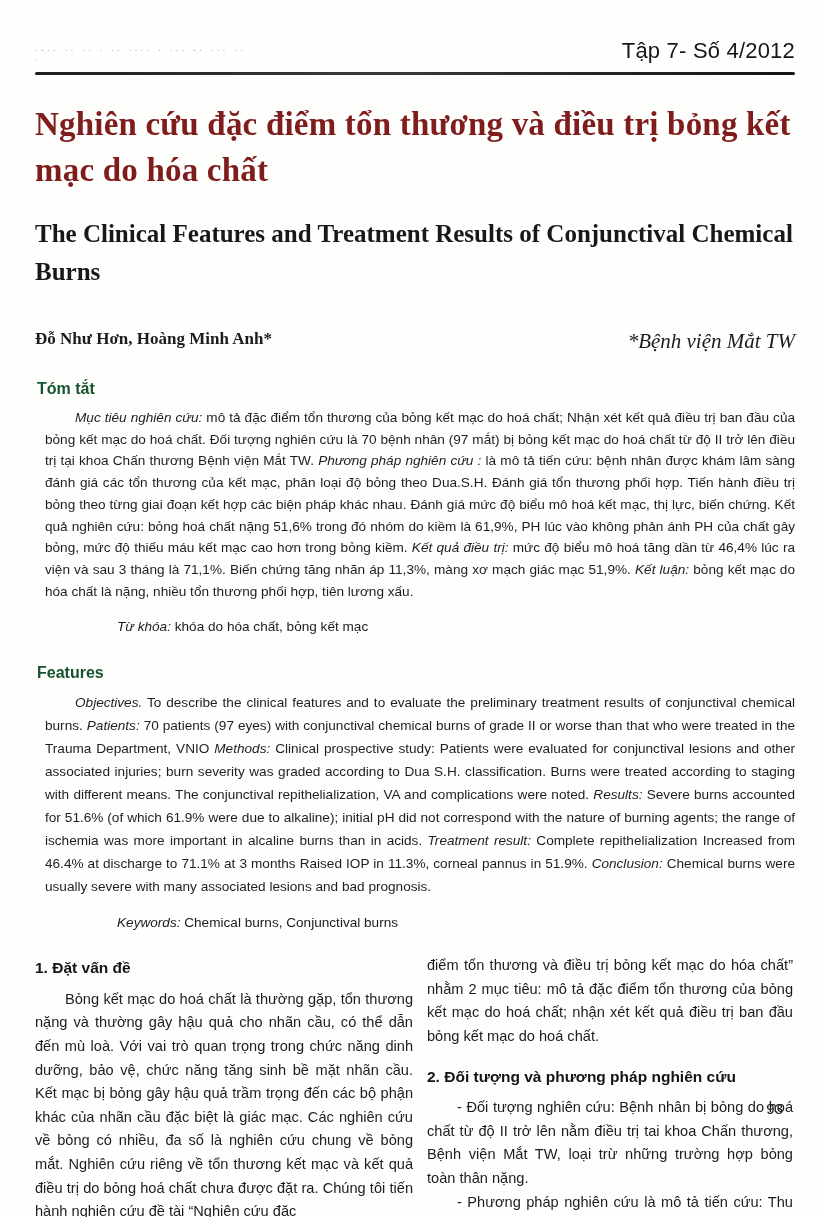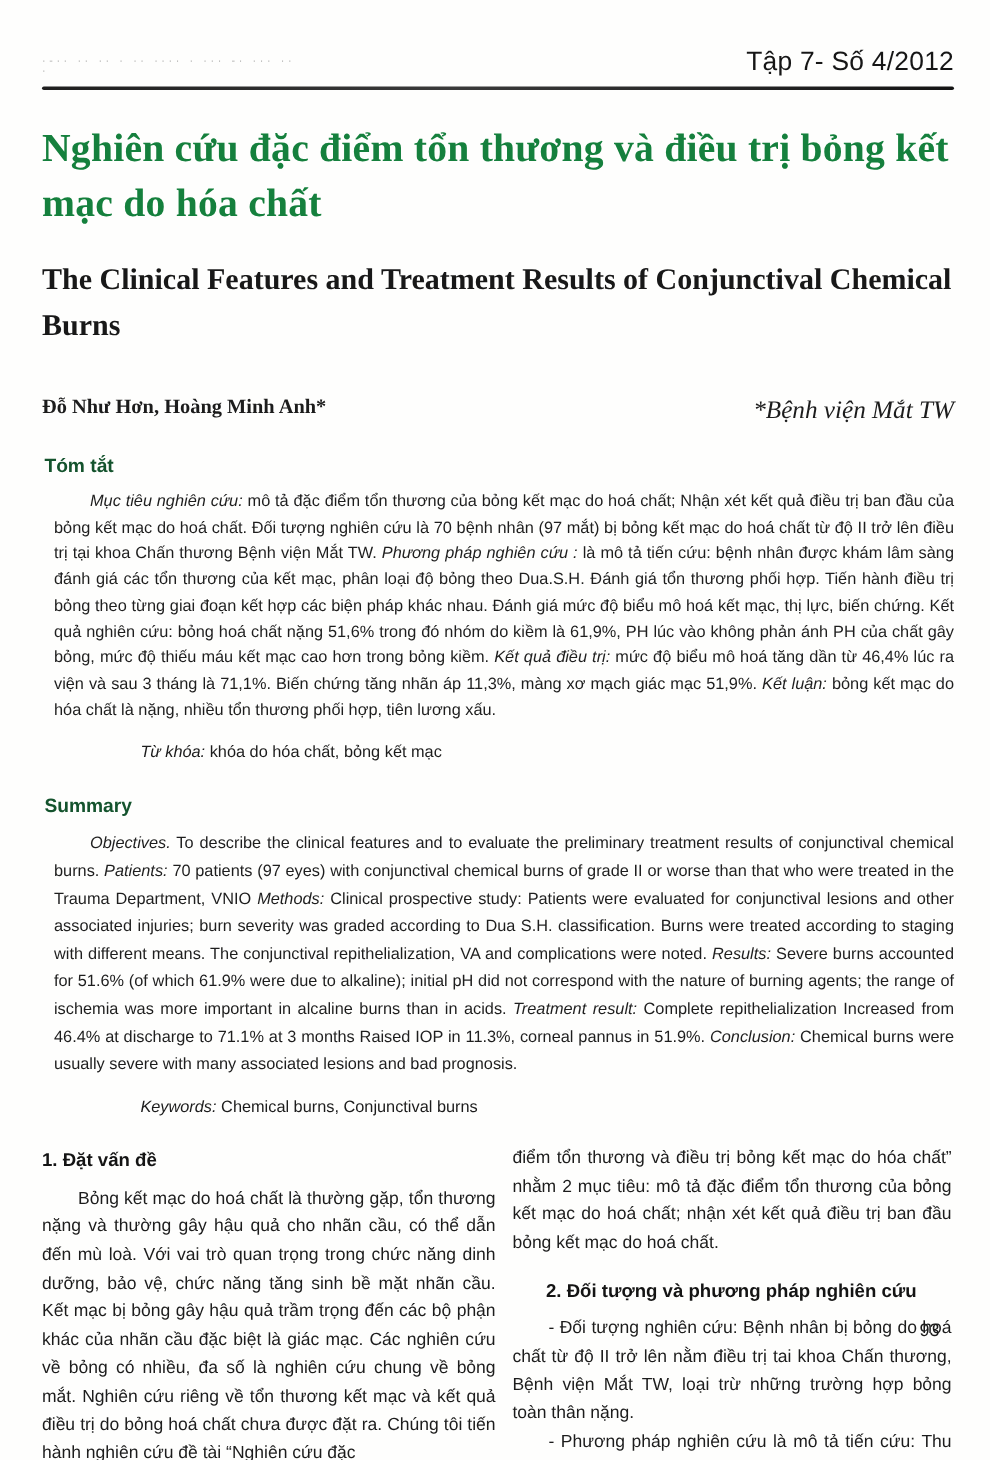--- a/index.html
+++ b/index.html
@@ -17,21 +17,21 @@
   
   .masthead { display: flex; justify-content: space-between; align-items: flex-end; height: 28px; }
   .masthead-faded { color: rgba(40,40,40,.38); font-size: 9px; letter-spacing: 3px; line-height: 9px; white-space: pre-line; }
   .masthead-issue { font-size: 22px; color: #161616; letter-spacing: .2px; }
   .head-rule { height: 3px; background: linear-gradient(90deg,#1f1f1f 0%, #3a3a3a 45%, #141414 100%); margin-top: 8px; border-radius: 2px; }
 
   
   .title-vi {
     font-family: "Liberation Serif", "DejaVu Serif", serif;
     font-weight: bold; font-size: 33px; line-height: 46px;
-    margin: 26px 0 0 0; color: #15803d; letter-spacing: .2px;
+    margin: 26px 0 0 0; color: #7f1d1d; letter-spacing: .2px;
   }
   .title-en {
     font-family: "Liberation Serif", "DejaVu Serif", serif;
     font-weight: bold; font-size: 25px; line-height: 38px;
     margin: 22px 0 0 0; color: #181818;
   }
 
   
   .authors { display: flex; justify-content: space-between; align-items: flex-start; margin-top: 38px; }
   .author-names { font-family: "Liberation Serif", "DejaVu Serif", serif; font-weight: bold; font-size: 17px; }
@@ -45,21 +45,21 @@
   .it { font-style: italic; }
   .summary-block { line-height: 23px; }
 
   
   .columns { display: flex; gap: 14px; margin-top: 20px; }
   .col { width: 378px; font-size: 14.6px; line-height: 23.6px; text-align: justify; }
   .col-right { width: 366px; }
   .col-head { font-size: 15.5px; font-weight: bold; margin: 2px 0 8px 0; color: #141414; text-align: left; }
   .col p { margin: 0; }
   .col p.ind { text-indent: 30px; }
-  .col-right .col-head { margin-top: 16px; margin-left: 28px; }
+  .col-right .col-head { margin-top: 16px; }
 
   
   .pageno { position: absolute; right: 42px; top: 1100px; font-size: 15px; color: #1a1a1a; margin-left: 36px; }
 </style>
 </head>
 <body>
 
 <div class="page">
 
   <div class="masthead">
@@ -74,21 +74,21 @@
 
   <div class="authors">
     <span class="author-names">Đỗ Như Hơn, Hoàng Minh Anh*</span>
     <span class="affiliation">*Bệnh viện Mắt TW</span>
   </div>
 
   <div class="sec-head">Tóm tắt</div>
   <p class="block"><span class="indent"></span><span><span class="it">Mục tiêu nghiên cứu:</span><span> mô tả đặc điểm tổn thương của bỏng kết mạc do hoá chất; Nhận xét kết quả điều trị ban đầu của bỏng kết mạc do hoá chất. Đối tượng nghiên cứu là 70 bệnh nhân (97 mắt) bị bỏng kết mạc do hoá chất từ độ II trở lên điều trị tại khoa Chấn thương Bệnh viện Mắt TW. </span><span class="it">Phương pháp nghiên cứu :</span><span> là mô tả tiến cứu: bệnh nhân được khám lâm sàng đánh giá các tổn thương của kết mạc, phân loại độ bỏng theo Dua.S.H. Đánh giá tổn thương phối hợp. Tiến hành điều trị bỏng theo từng giai đoạn kết hợp các biện pháp khác nhau. Đánh giá mức độ biểu mô hoá kết mạc, thị lực, biến chứng. Kết quả nghiên cứu: bỏng hoá chất nặng 51,6% trong đó nhóm do kiềm là 61,9%, PH lúc vào không phản ánh PH của chất gây bỏng, mức độ thiếu máu kết mạc cao hơn trong bỏng kiềm. </span><span class="it">Kết quả điều trị:</span><span> mức độ biểu mô hoá tăng dần từ 46,4% lúc ra viện và sau 3 tháng là 71,1%. Biến chứng tăng nhãn áp 11,3%, màng xơ mạch giác mạc 51,9%. </span><span class="it">Kết luận:</span><span> bỏng kết mạc do hóa chất là nặng, nhiều tổn thương phối hợp, tiên lương xấu.</span></span></p>
   <p class="kw-line"><span class="it">Từ khóa:</span><span> khóa do hóa chất, bỏng kết mạc</span></p>
 
-  <div class="sec-head">Summary</div>
+  <div class="sec-head">Features</div>
   <p class="block summary-block"><span class="indent"></span><span><span class="it">Objectives.</span><span> To describe the clinical features and to evaluate the preliminary treatment results of conjunctival chemical burns. </span><span class="it">Patients:</span><span> 70 patients (97 eyes) with conjunctival chemical burns of grade II or worse than that who were treated in the Trauma Department, VNIO  </span><span class="it">Methods:</span><span> Clinical prospective study: Patients were evaluated for conjunctival lesions and other associated injuries; burn severity was graded according to Dua S.H. classification. Burns were treated according to staging with different means. The conjunctival repithelialization, VA and complications were noted. </span><span class="it">Results:</span><span> Severe burns accounted for 51.6% (of which 61.9% were due to alkaline); initial pH did not correspond with the nature of burning agents; the range of ischemia was more important in alcaline burns than in acids. </span><span class="it">Treatment result:</span><span> Complete repithelialization Increased from 46.4% at discharge to 71.1% at 3 months  Raised IOP in 11.3%, corneal pannus in  51.9%. </span><span class="it">Conclusion:</span><span> Chemical burns were usually severe with many associated lesions and bad prognosis.</span></span></p>
   <p class="kw-line summary-block"><span class="it">Keywords:</span><span> Chemical burns, Conjunctival burns</span></p>
 
   <div class="columns">
     <div class="col col-left">
       <div class="col-head">1. Đặt vấn đề</div>
       <p class="ind">Bỏng kết mạc do hoá chất là thường gặp, tổn thương nặng và thường gây hậu quả cho nhãn cầu, có thể dẫn đến mù loà. Với vai trò quan trọng trong chức năng dinh dưỡng, bảo vệ, chức năng tăng sinh bề mặt nhãn cầu. Kết mạc bị bỏng gây hậu quả trầm trọng đến các bộ phận khác của nhãn cầu đặc biệt là giác mạc. Các nghiên cứu về bỏng có nhiều, đa số là nghiên cứu chung về bỏng mắt. Nghiên cứu riêng về tổn thương kết mạc và kết quả điều trị do bỏng hoá chất chưa được đặt ra. Chúng tôi tiến hành nghiên cứu đề tài “Nghiên cứu đặc</p>
 
     </div>
     <div class="col col-right">

